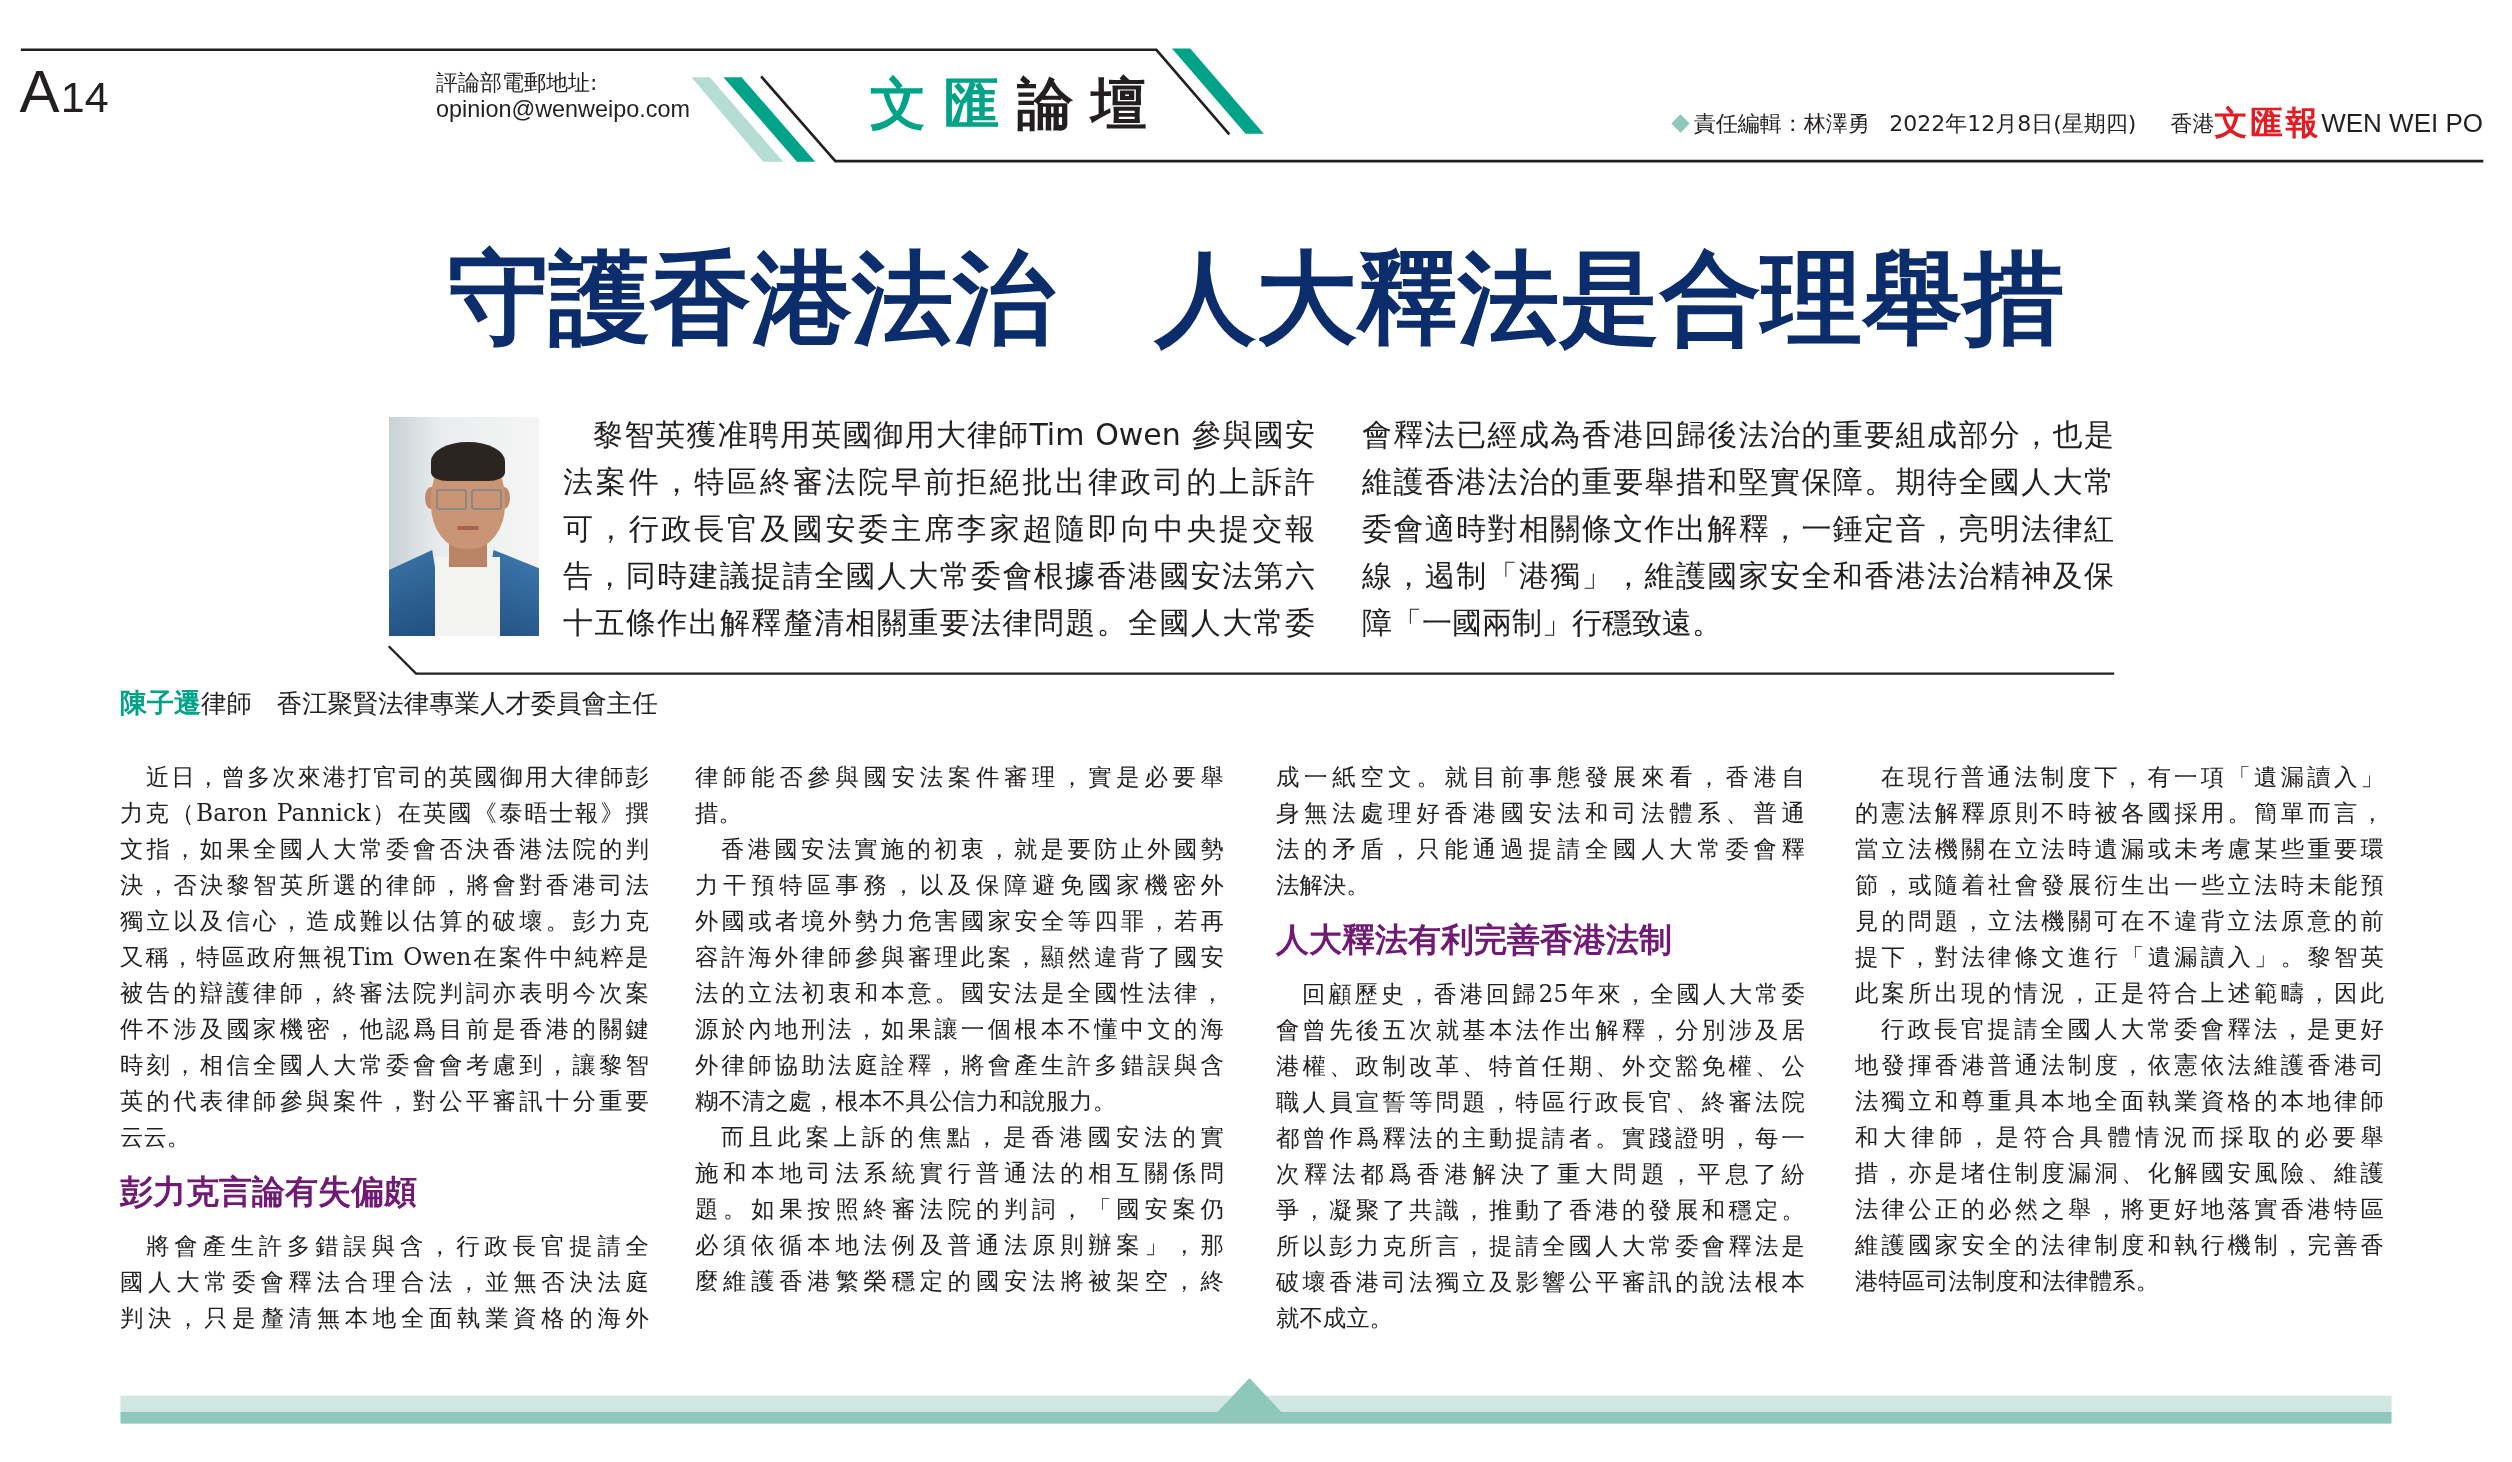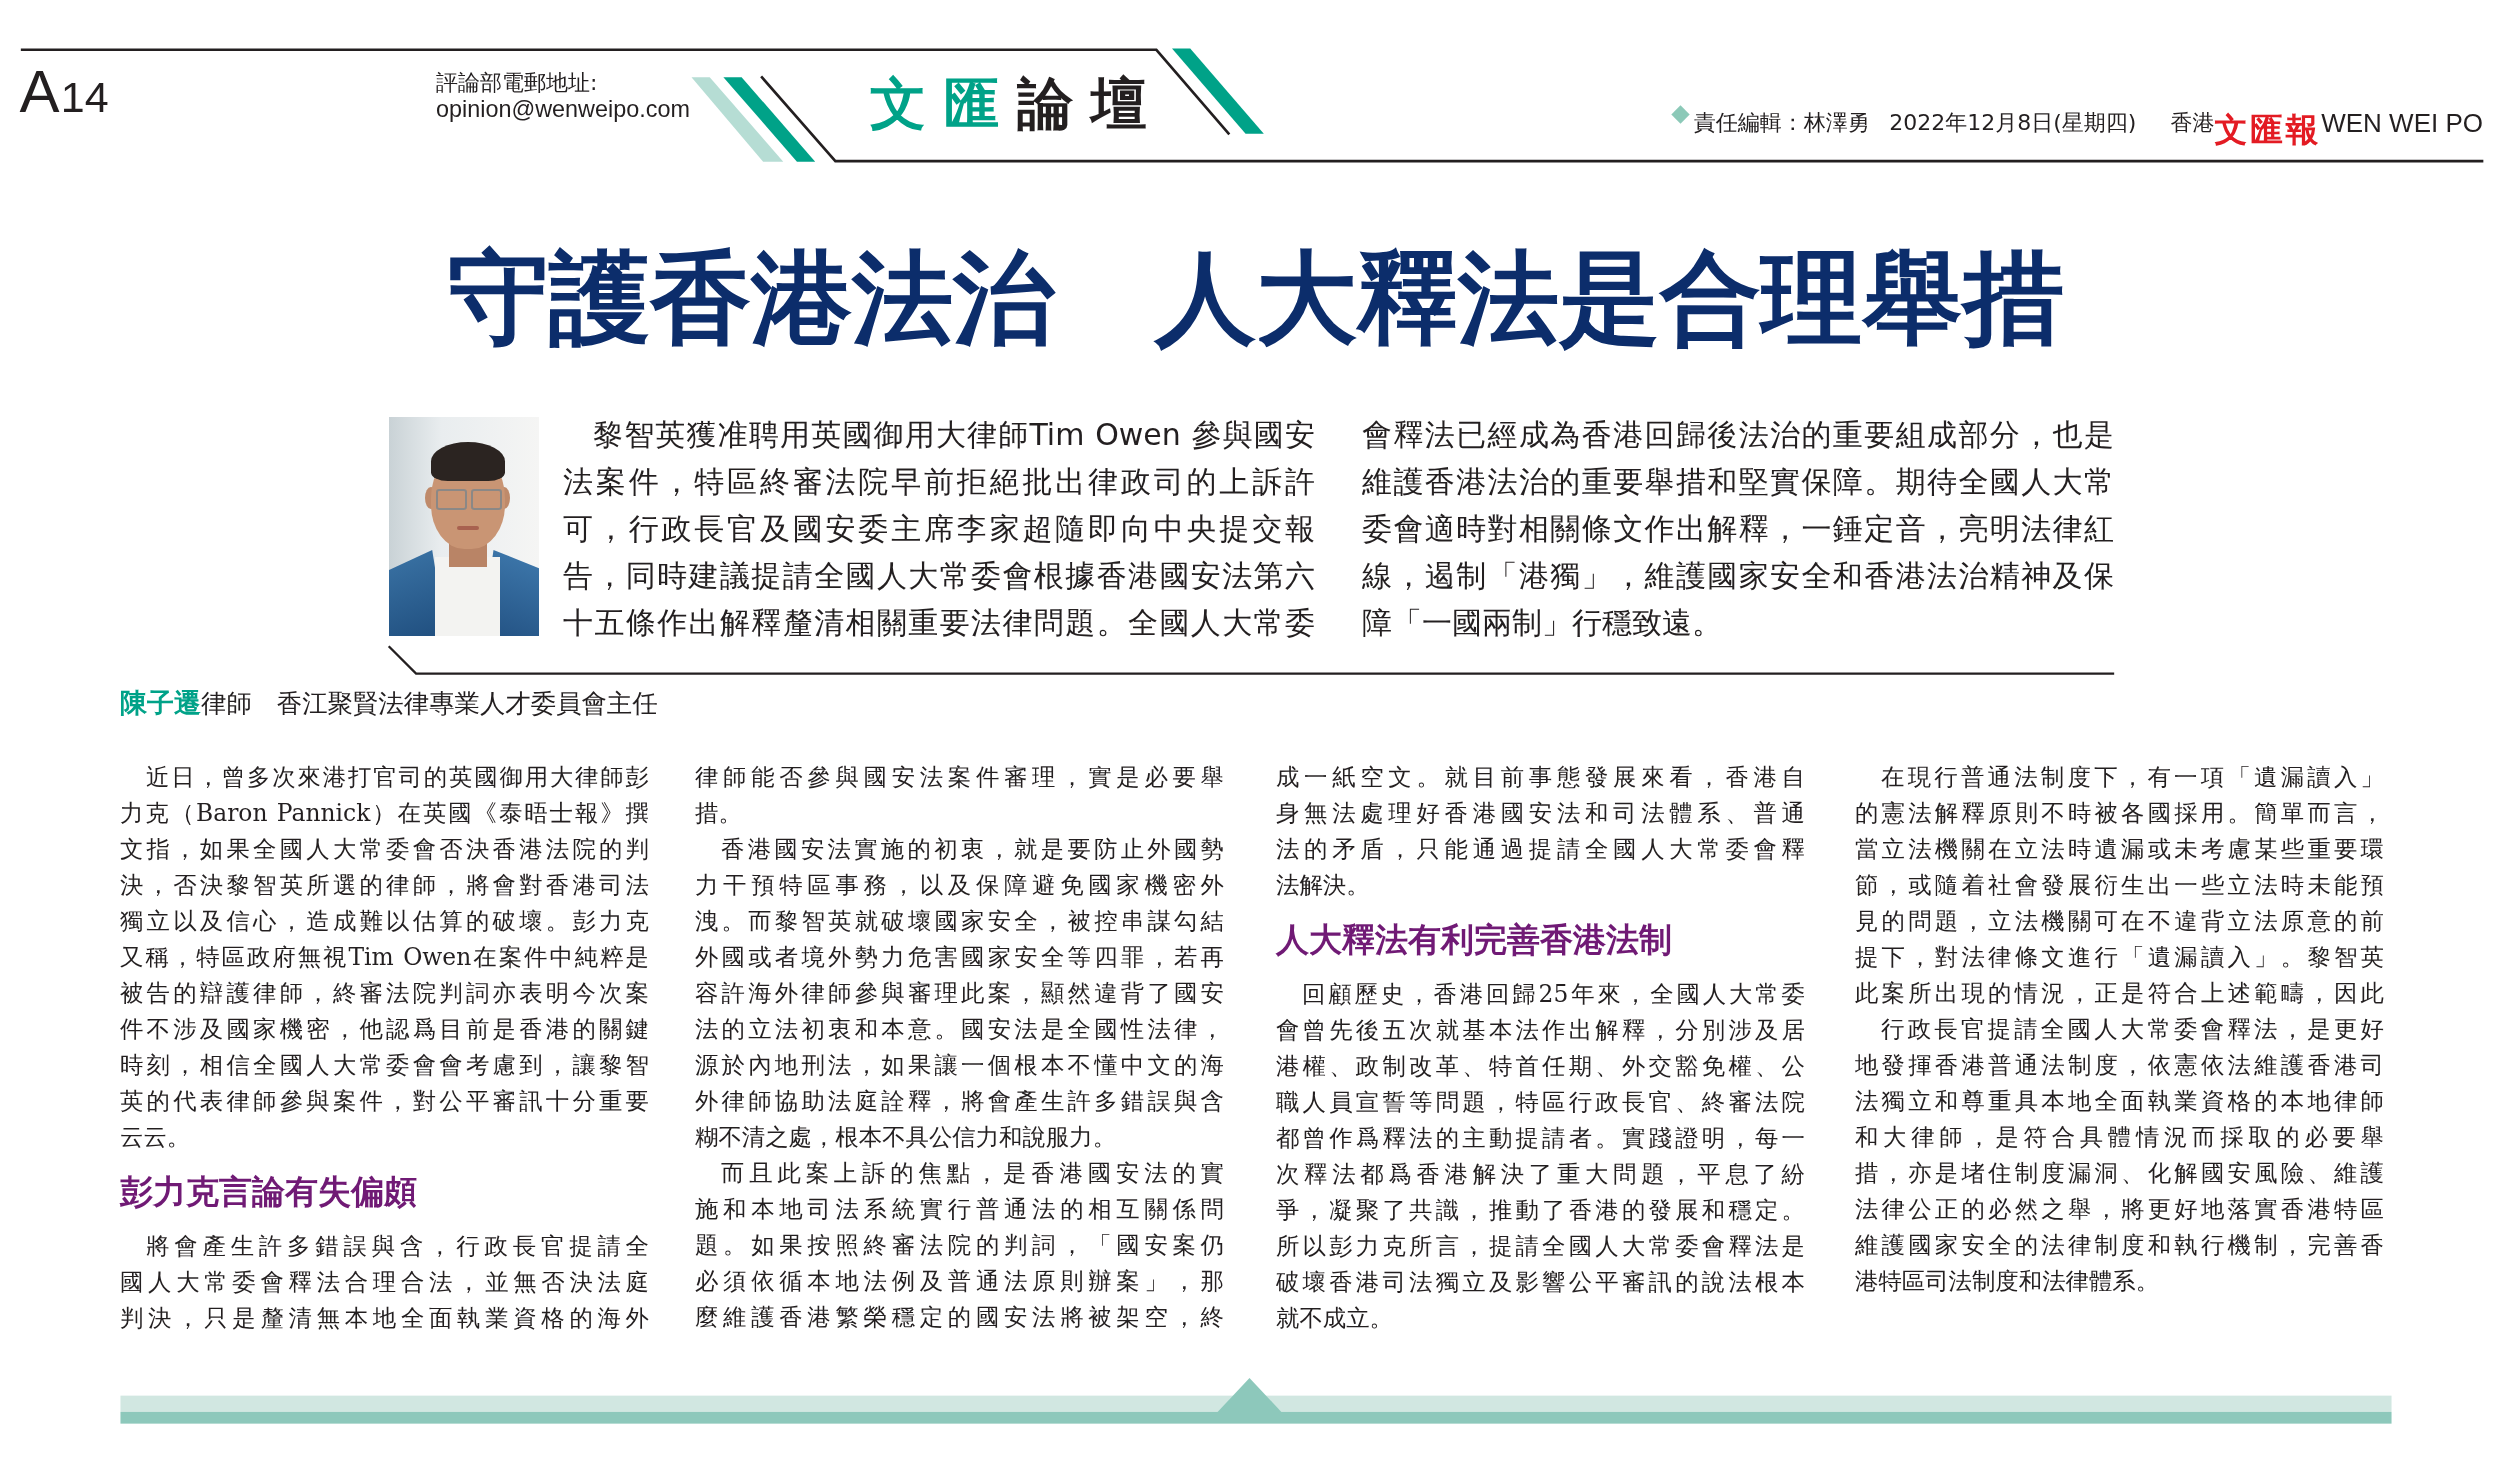--- a/index.html
+++ b/index.html
@@ -19,21 +19,21 @@
 
   .contact { left: 436px; top: 70px; line-height: 26px; color: #231f20; }
   .contact .label { font-size: 22px; font-family: "DejaVu Sans", sans-serif; }
   .contact .email { font-size: 23.4px; font-family: "Liberation Sans", sans-serif; }
 
   .section-name { left: 858px; top: 76px; font-size: 56px; line-height: 56px; font-weight: bold;
                   letter-spacing: 17.6px; white-space: nowrap; font-family: "DejaVu Sans", sans-serif; }
   .section-name .accent { color: var(--accent_green, #00a288); margin-left: 12px; }
   .section-name .rest { color: #231f20; }
 
-  .masthead { right: 29px; top: 108px; height: 31px; display: flex; align-items: flex-start;
+  .masthead { right: 29px; top: 108px; height: 31px; display: flex; align-items: center;
               white-space: nowrap; font-size: 22px; color: #231f20; }
   .masthead .diamond { width: 13px; height: 13px; background: var(--light_teal, #8cc9b8);
                        transform: rotate(45deg); margin-right: 6.5px; }
   .masthead .editor { margin-right: 19.5px; }
   .masthead .date { margin-right: 34px; }
   .masthead .logo-cn { color: var(--logo_red, #e31b23); font-family: "DejaVu Serif", serif;
                        font-weight: bold; font-size: 33px; letter-spacing: 2.6px; }
   .masthead .logo-en { font-family: "Liberation Sans", sans-serif; font-size: 26px; }
 
   
@@ -173,21 +173,20 @@
     <div class="ln indent">將會產生許多錯誤與含，行政長官提請全</div>
     <div class="ln">國人大常委會釋法合理合法，並無否決法庭</div>
     <div class="ln">判決，只是釐清無本地全面執業資格的海外</div>
   </div>
 
   <div class="abs col" style="left:695px">
     <div class="ln">律師能否參與國安法案件審理，實是必要舉</div>
     <div class="ln last">措。</div>
     <div class="ln indent">香港國安法實施的初衷，就是要防止外國勢</div>
     <div class="ln">力干預特區事務，以及保障避免國家機密外</div>
-    <div class="ln">洩。而黎智英就破壞國家安全，被控串謀勾結</div>
     <div class="ln">外國或者境外勢力危害國家安全等四罪，若再</div>
     <div class="ln">容許海外律師參與審理此案，顯然違背了國安</div>
     <div class="ln">法的立法初衷和本意。國安法是全國性法律，</div>
     <div class="ln">源於內地刑法，如果讓一個根本不懂中文的海</div>
     <div class="ln">外律師協助法庭詮釋，將會產生許多錯誤與含</div>
     <div class="ln last">糊不清之處，根本不具公信力和說服力。</div>
     <div class="ln indent">而且此案上訴的焦點，是香港國安法的實</div>
     <div class="ln">施和本地司法系統實行普通法的相互關係問</div>
     <div class="ln">題。如果按照終審法院的判詞，「國安案仍</div>
     <div class="ln">必須依循本地法例及普通法原則辦案」，那</div>

